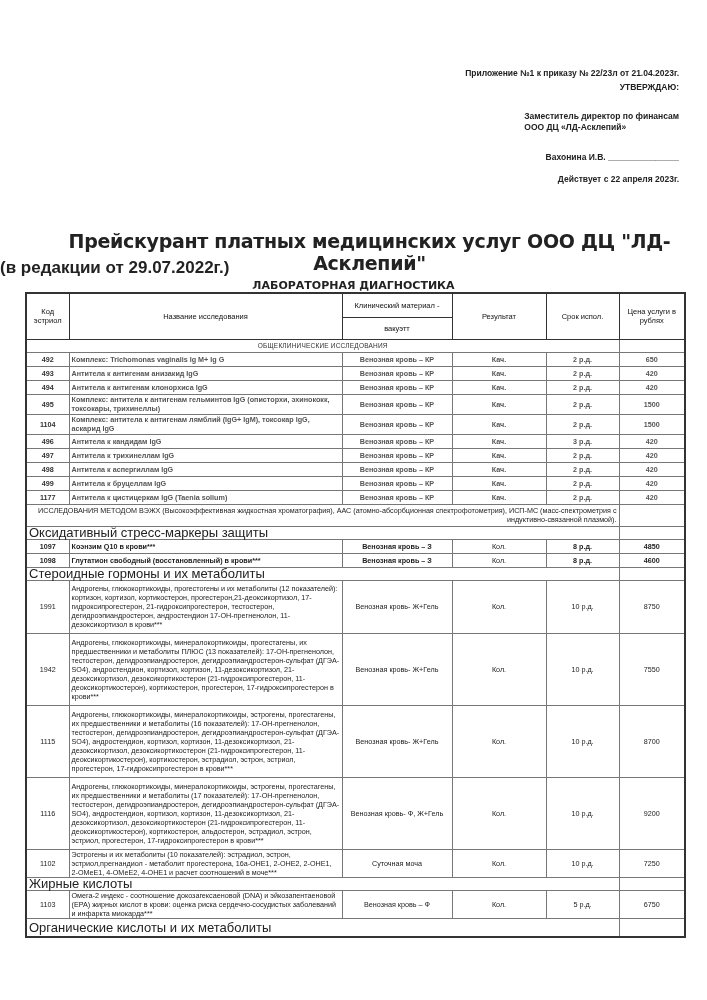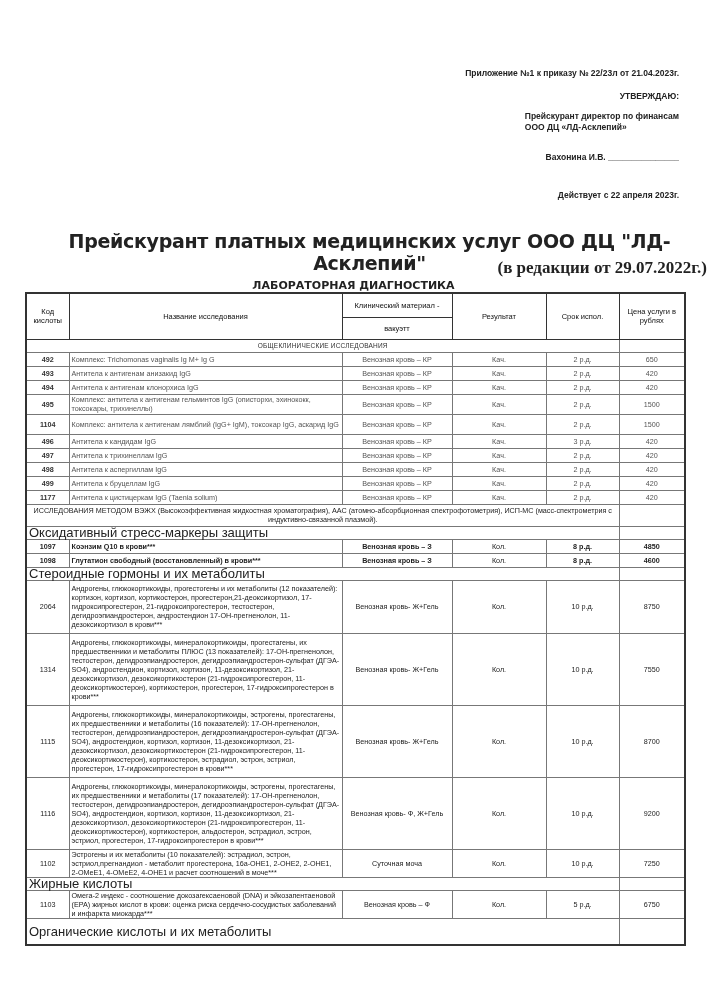--- a/index.html
+++ b/index.html
@@ -1,60 +1,60 @@
 <!DOCTYPE html>
 <html><head>
 <meta charset="utf-8">
 <style>
   html, body { margin:0; padding:0; background:#fff; }
   body { width:707px; height:1000px; position:relative; overflow:hidden; font-family:"Liberation Sans", sans-serif; color:#111; }
   .hdr { position:absolute; right:28px; text-align:left; font-size:8.5px; font-weight:bold; color:#222; line-height:11px; }
   .title1 { position:absolute; left:16px; width:707px; top:230px; text-align:center; font-size:19px; font-weight:bold; color:#222; font-family:"DejaVu Sans", sans-serif; letter-spacing:-0.3px; }
-  .title2 { position:absolute; left:0; width:707px; top:258px; text-align:right; font-size:17px; font-weight:bold; color:#222; font-family:Liberation Serif, serif; }
+  .title2 { position:absolute; left:0; width:707px; top:258px; text-align:left; font-size:17px; font-weight:bold; color:#222; font-family:Liberation Sans, sans-serif; }
   .title3 { position:absolute; left:0; width:707px; top:279px; text-align:center; font-size:11px; font-weight:bold; color:#222; font-family:"DejaVu Sans", sans-serif; }
   table { position:absolute; left:25px; top:292px; width:659px; border-collapse:collapse; table-layout:fixed; border:2px solid #333; }
   td, th { border:1px solid #777; padding:0 2px; font-size:7.2px; vertical-align:middle; line-height:9px; }
   th { font-weight:normal; font-size:7.5px; text-align:center; border:1.5px solid #333; }
   .c { text-align:center; }
-  .g td { color:#555; }
+  .g td { color:#555;font-weight:bold; }
   .g .code { font-weight:bold; color:#333;margin-left:13px; }
   .b td { color:#222; }
   .b .bold { font-weight:bold; }
   .sec { text-align:center; font-size:6.5px; color:#333; letter-spacing:0.2px; }
   .sub { font-size:13px; color:#222; }
-  .note { text-align:center; font-size:7.2px; color:#222; }
+  .note { text-align:right; font-size:7.2px; color:#222; }
 </style>
 </head>
 <body>
 
 <div class="hdr" style="top:68px;">Приложение №1 к приказу № 22/23л от 21.04.2023г.</div>
-<div class="hdr" style="top:91px;">УТВЕРЖДАЮ:</div>
+<div class="hdr" style="top:82px;">УТВЕРЖДАЮ:</div>
 <div class="hdr" style="top:111px;">
-  <div>Прейскурант директор по финансам</div>
+  <div>Заместитель директор по финансам</div>
   <div>ООО ДЦ «ЛД-Асклепий»</div>
 </div>
 <div class="hdr" style="top:152px;">Вахонина И.В.  _______________</div>
-<div class="hdr" style="top:190px;margin-left:6px;">Действует с 22 апреля  2023г.</div>
+<div class="hdr" style="top:174px;margin-left:6px;">Действует с 22 апреля  2023г.</div>
 
 <div class="title1">Прейскурант платных медицинских услуг ООО ДЦ "ЛД-Асклепий"</div>
 <div class="title2">(в редакции от 29.07.2022г.)</div>
 <div class="title3">ЛАБОРАТОРНАЯ ДИАГНОСТИКА</div>
 
 <table>
   <colgroup>
     <col style="width:43px">
       <col style="width:273px">
       <col style="width:110px">
       <col style="width:94px">
       <col style="width:73px">
       <col style="width:66px">
   </colgroup>
   <thead>
     <tr style="height:24px">
-      <th rowspan="2">Код кислоты</th>
+      <th rowspan="2">Код эстриол</th>
       <th rowspan="2">Название исследования</th>
       <th>Клинический материал -</th>
       <th rowspan="2">Результат</th>
       <th rowspan="2">Срок испол.</th>
       <th rowspan="2">Цена услуги в рублях</th>
     </tr>
     <tr style="height:22px">
       <th>вакуэтт</th>
     </tr>
   </thead>
@@ -170,29 +170,29 @@
         <td class="c bold">8 р.д.</td>
         <td class="c bold">4600</td>
       </tr>
 
     <tr style="height:13px">
         <td colspan="5" class="sub">Стероидные гормоны и их метаболиты</td>
         <td></td>
       </tr>
 
     <tr class="b" style="height:53px">
-        <td class="c">2064</td>
+        <td class="c">1991</td>
         <td>Андрогены, глюкокортикоиды, прогестогены и их метаболиты (12 показателей): кортизон, кортизол, кортикостерон, прогестерон,21-деоксикортизол, 17-гидроксипрогестерон, 21-гидроксипрогестерон, тестостерон, дегидроэпиандростерон, андростендион 17-ОН-прегненолон, 11-дезоксикортизол в крови***</td>
         <td class="c">Венозная кровь- Ж+Гель</td>
         <td class="c">Кол.</td>
         <td class="c">10 р.д.</td>
         <td class="c">8750</td>
       </tr>
     <tr class="b" style="height:72px">
-        <td class="c">1314</td>
+        <td class="c">1942</td>
         <td> Андрогены, глюкокортикоиды, минералокортикоиды, прогестагены, их предшественники и метаболиты ПЛЮС (13  показателей): 17-ОН-прегненолон, тестостерон, дегидроэпиандростерон, дегидроэпиандростерон-сульфат (ДГЭА-SO4), андростендион, кортизол, кортизон, 11-дезоксикортизол, 21-дезоксикортизол, дезоксикортикостерон (21-гидроксипрогестерон, 11-деоксикортикостерон), кортикостерон, прогестерон, 17-гидроксипрогестерон в крови***</td>
         <td class="c">Венозная кровь- Ж+Гель</td>
         <td class="c">Кол.</td>
         <td class="c">10 р.д.</td>
         <td class="c">7550</td>
       </tr>
     <tr class="b" style="height:72px">
         <td class="c">1115</td>
         <td> Андрогены, глюкокортикоиды, минералокортикоиды, эстрогены, прогестагены, их предшественники и метаболиты (16 показателей): 17-ОН-прегненолон, тестостерон, дегидроэпиандростерон, дегидроэпиандростерон-сульфат (ДГЭА-SO4), андростендион, кортизол, кортизон, 11-дезоксикортизол, 21-дезоксикортизол, дезоксикортикостерон (21-гидроксипрогестерон, 11-деоксикортикостерон), кортикостерон, эстрадиол, эстрон, эстриол, прогестерон, 17-гидроксипрогестерон в крови***</td>
         <td class="c">Венозная кровь- Ж+Гель</td>
@@ -224,18 +224,18 @@
 
     <tr class="b" style="height:27px">
         <td class="c">1103</td>
         <td>Омега-2 индекс - соотношение докозагексаеновой (DNA) и эйкозапентаеновой (EPA) жирных кислот в крови: оценка риска сердечно-сосудистых заболеваний и инфаркта миокарда***</td>
         <td class="c">Венозная  кровь – Ф</td>
         <td class="c">Кол.</td>
         <td class="c">5 р.д.</td>
         <td class="c">6750</td>
       </tr>
 
-    <tr style="height:27px">
+    <tr style="height:19px">
         <td colspan="5" class="sub">Органические кислоты и их метаболиты</td>
         <td></td>
       </tr>
   </tbody>
 </table>
 
 </body></html>

